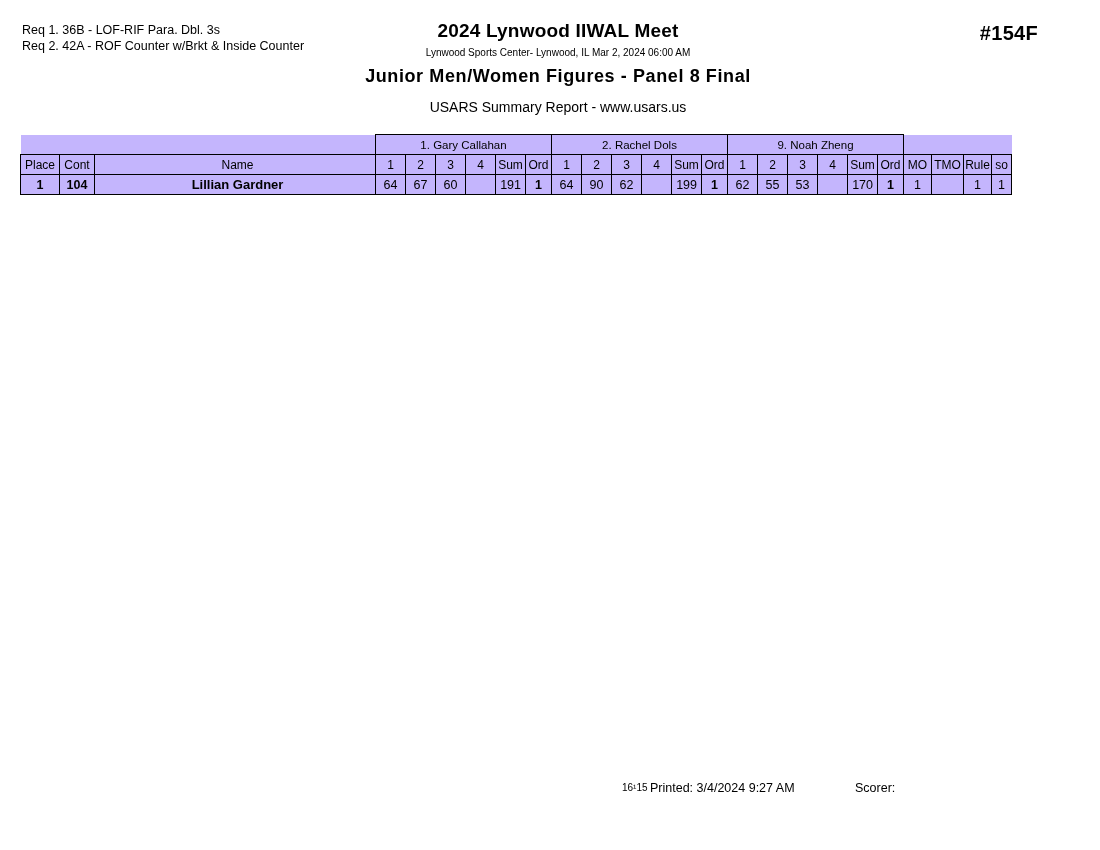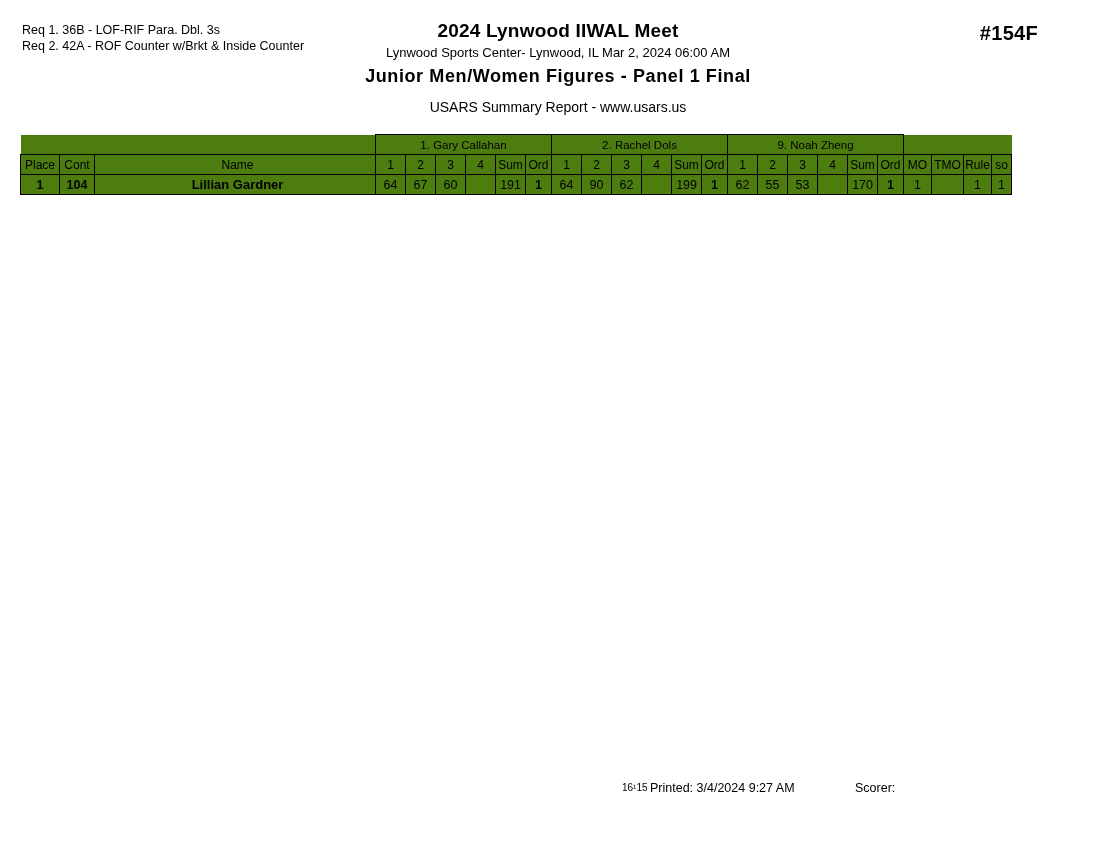--- a/index.html
+++ b/index.html
@@ -44,21 +44,21 @@
     text-align: center;
     padding-left: 16px;
   }
   .meet-title {
     font-size: 19px;
     font-weight: bold;
     letter-spacing: 0.2px;
     line-height: 22px;
   }
   .venue-line {
-    font-size: 13px;
+    font-size: 10px;
     line-height: 20px;
     margin-top: 1px;
   }
   .event-title {
     font-size: 18px;
     font-weight: bold;
     letter-spacing: 0.6px;
     line-height: 24px;
     margin-top: 1px;
   }
@@ -89,21 +89,21 @@
     font-size: 12px;
     table-layout: fixed;
   }
   table.results td, table.results th {
     border: 1px solid #000000;
     padding: 0;
     height: 19px;
     font-weight: normal;
     text-align: center;
     vertical-align: middle;
-    background: #4d7c0f;
+    background: #c4b5fd;
   }
   
   .judge-row td {
     border: 1px solid #000000;
     text-align: left;
     padding-left: 4px;
     font-size: 11.5px;
     height: 18px;
   }
   .judge-row td.blank {
@@ -182,21 +182,21 @@
 <div class="page">
 
   <div class="reqs">
     <span class="req-line">Req  1.  36B - LOF-RIF Para. Dbl. 3s</span>
     <span class="req-line">Req  2.  42A - ROF Counter w/Brkt &amp; Inside Counter</span>
   </div>
 
   <div class="header">
     <div class="meet-title">2024 Lynwood IIWAL Meet</div>
     <div class="venue-line">Lynwood Sports Center- Lynwood, IL  Mar 2, 2024  06:00 AM</div>
-    <div class="event-title">Junior Men/Women Figures - Panel 1 Final</div>
+    <div class="event-title">Junior Men/Women Figures - Panel 8 Final</div>
     <div class="report-line">USARS Summary Report - www.usars.us</div>
   </div>
 
   <div class="event-number">#154F</div>
 
   <div class="table-wrap">
     <table class="results">
       <colgroup>
         <col class="col-place">
           <col class="col-cont">

